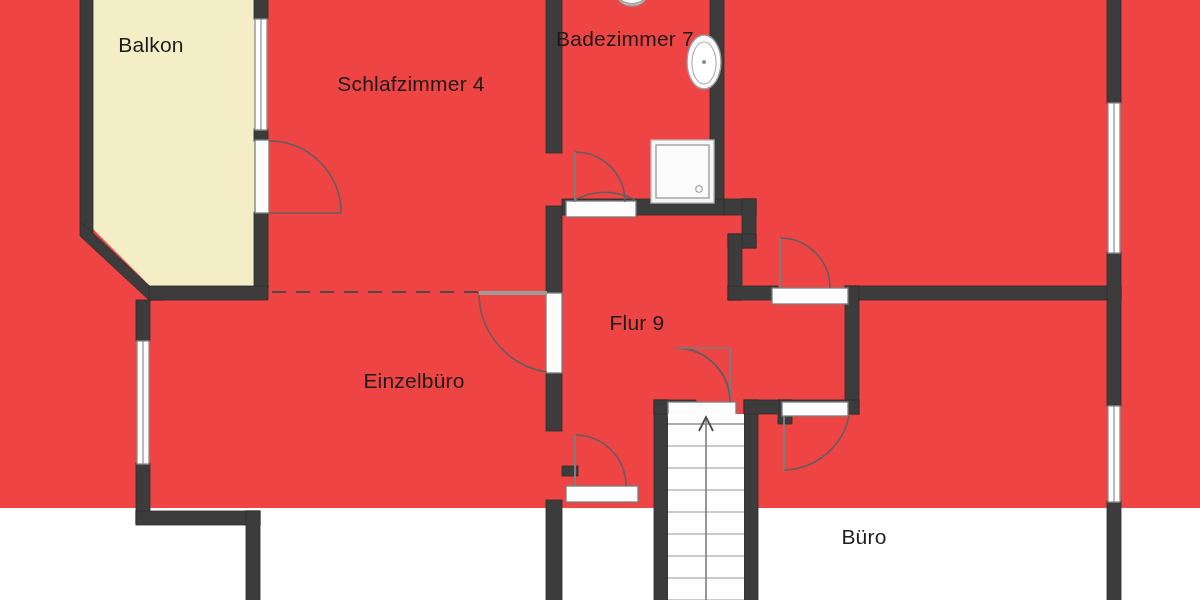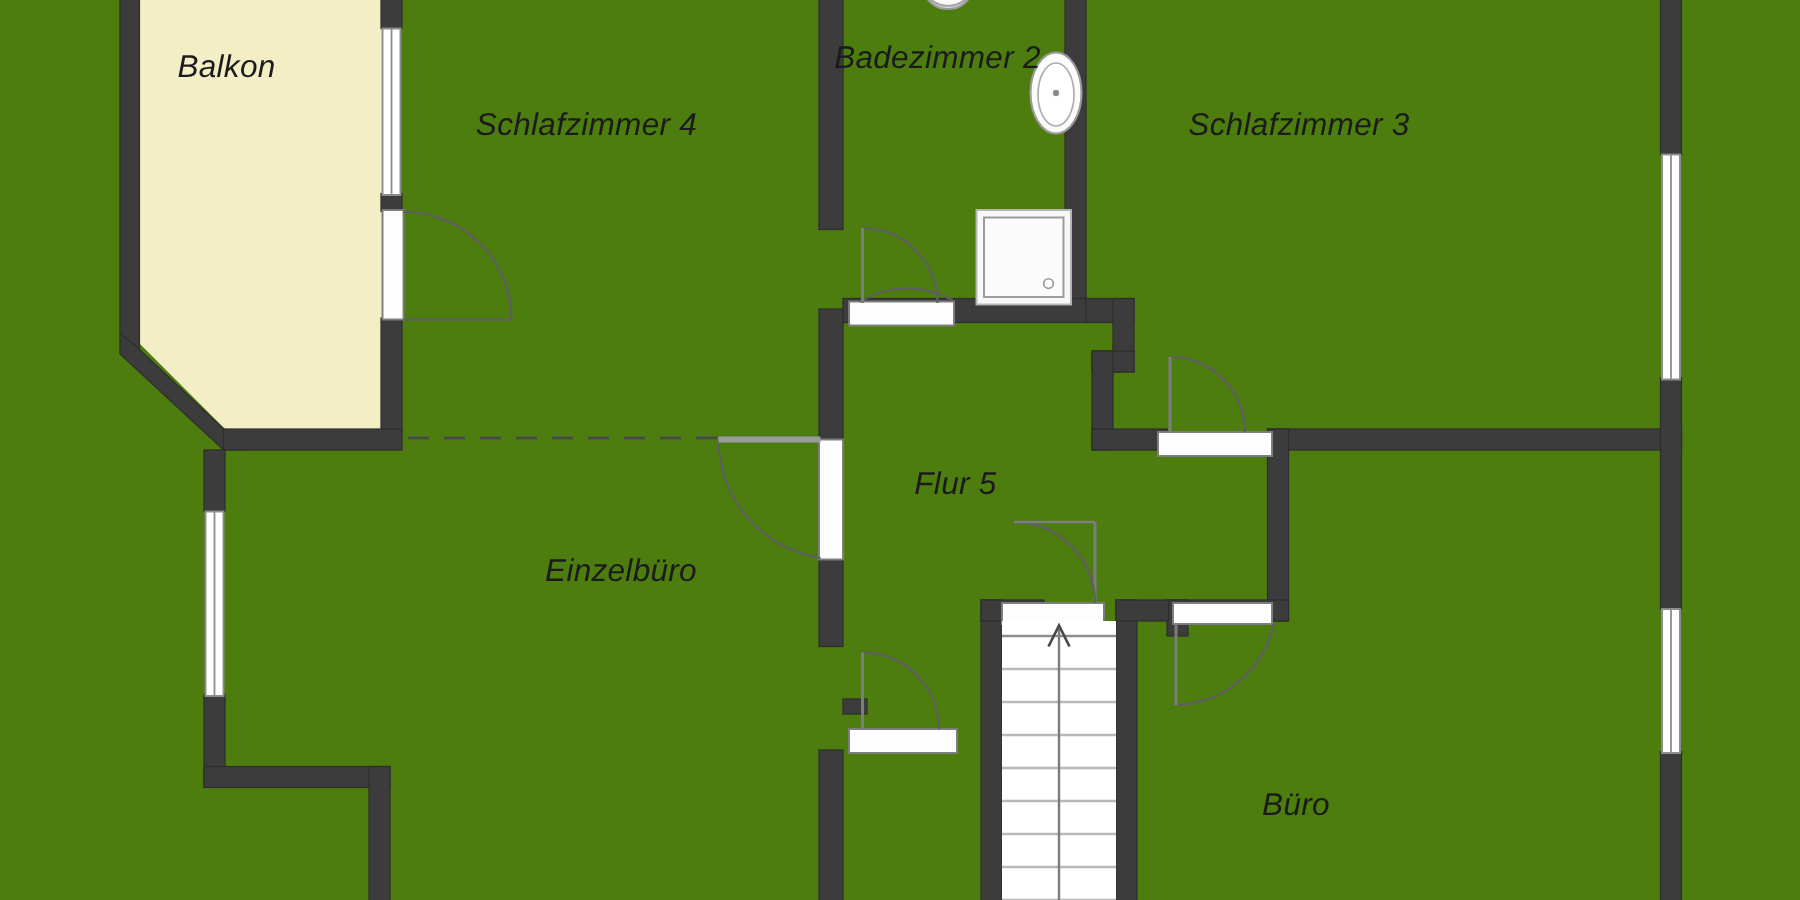--- a/index.html
+++ b/index.html
@@ -9,23 +9,22 @@
   }
   body {
     width: 1200px;
     height: 600px;
     overflow: hidden;
     font-family: "Liberation Sans", sans-serif;
   }
   #floorplan-root {
     position: relative;
     width: 1200px;
-    height: 600px;
-    background: #4d7c0f;
-    font-style: italic;
+    height: 508px;
+    background: #ef4444;
   }
   #fp-svg {
     position: absolute;
     left: 0;
     top: 0;
     width: 1200px;
     height: 600px;
     display: block;
   }
   .room-label {
@@ -213,20 +212,19 @@
 
         <line x1="706" y1="610" x2="706" y2="418" stroke="#7c7c7c" stroke-width="1.6"></line>
         <path d="M 699 431 L 706 417 L 713 431" fill="none" stroke="#4a4a4a" stroke-width="1.8"></path>
       </g>
 
     </g>
 
   </svg>
 
   <div class="room-label" style="left:151px; top:45px;">Balkon</div>
-  <div class="room-label" style="left:391px; top:84px;text-align:center;">Schlafzimmer 4</div>
-  <div class="room-label" style="left:625px; top:39px;">Badezimmer 2</div>
-  <div class="room-label" style="left:866px; top:84px;">Schlafzimmer 3</div>
-  <div class="room-label" style="left:637px; top:323px;">Flur 5</div>
+  <div class="room-label" style="left:411px; top:84px;text-align:center;">Schlafzimmer 4</div>
+  <div class="room-label" style="left:625px; top:39px;">Badezimmer 7</div>
+  <div class="room-label" style="left:637px; top:323px;">Flur 9</div>
   <div class="room-label" style="left:414px; top:381px;">Einzelbüro</div>
   <div class="room-label" style="left:864px; top:537px;">Büro</div>
 
 </div>
 
 </body></html>

